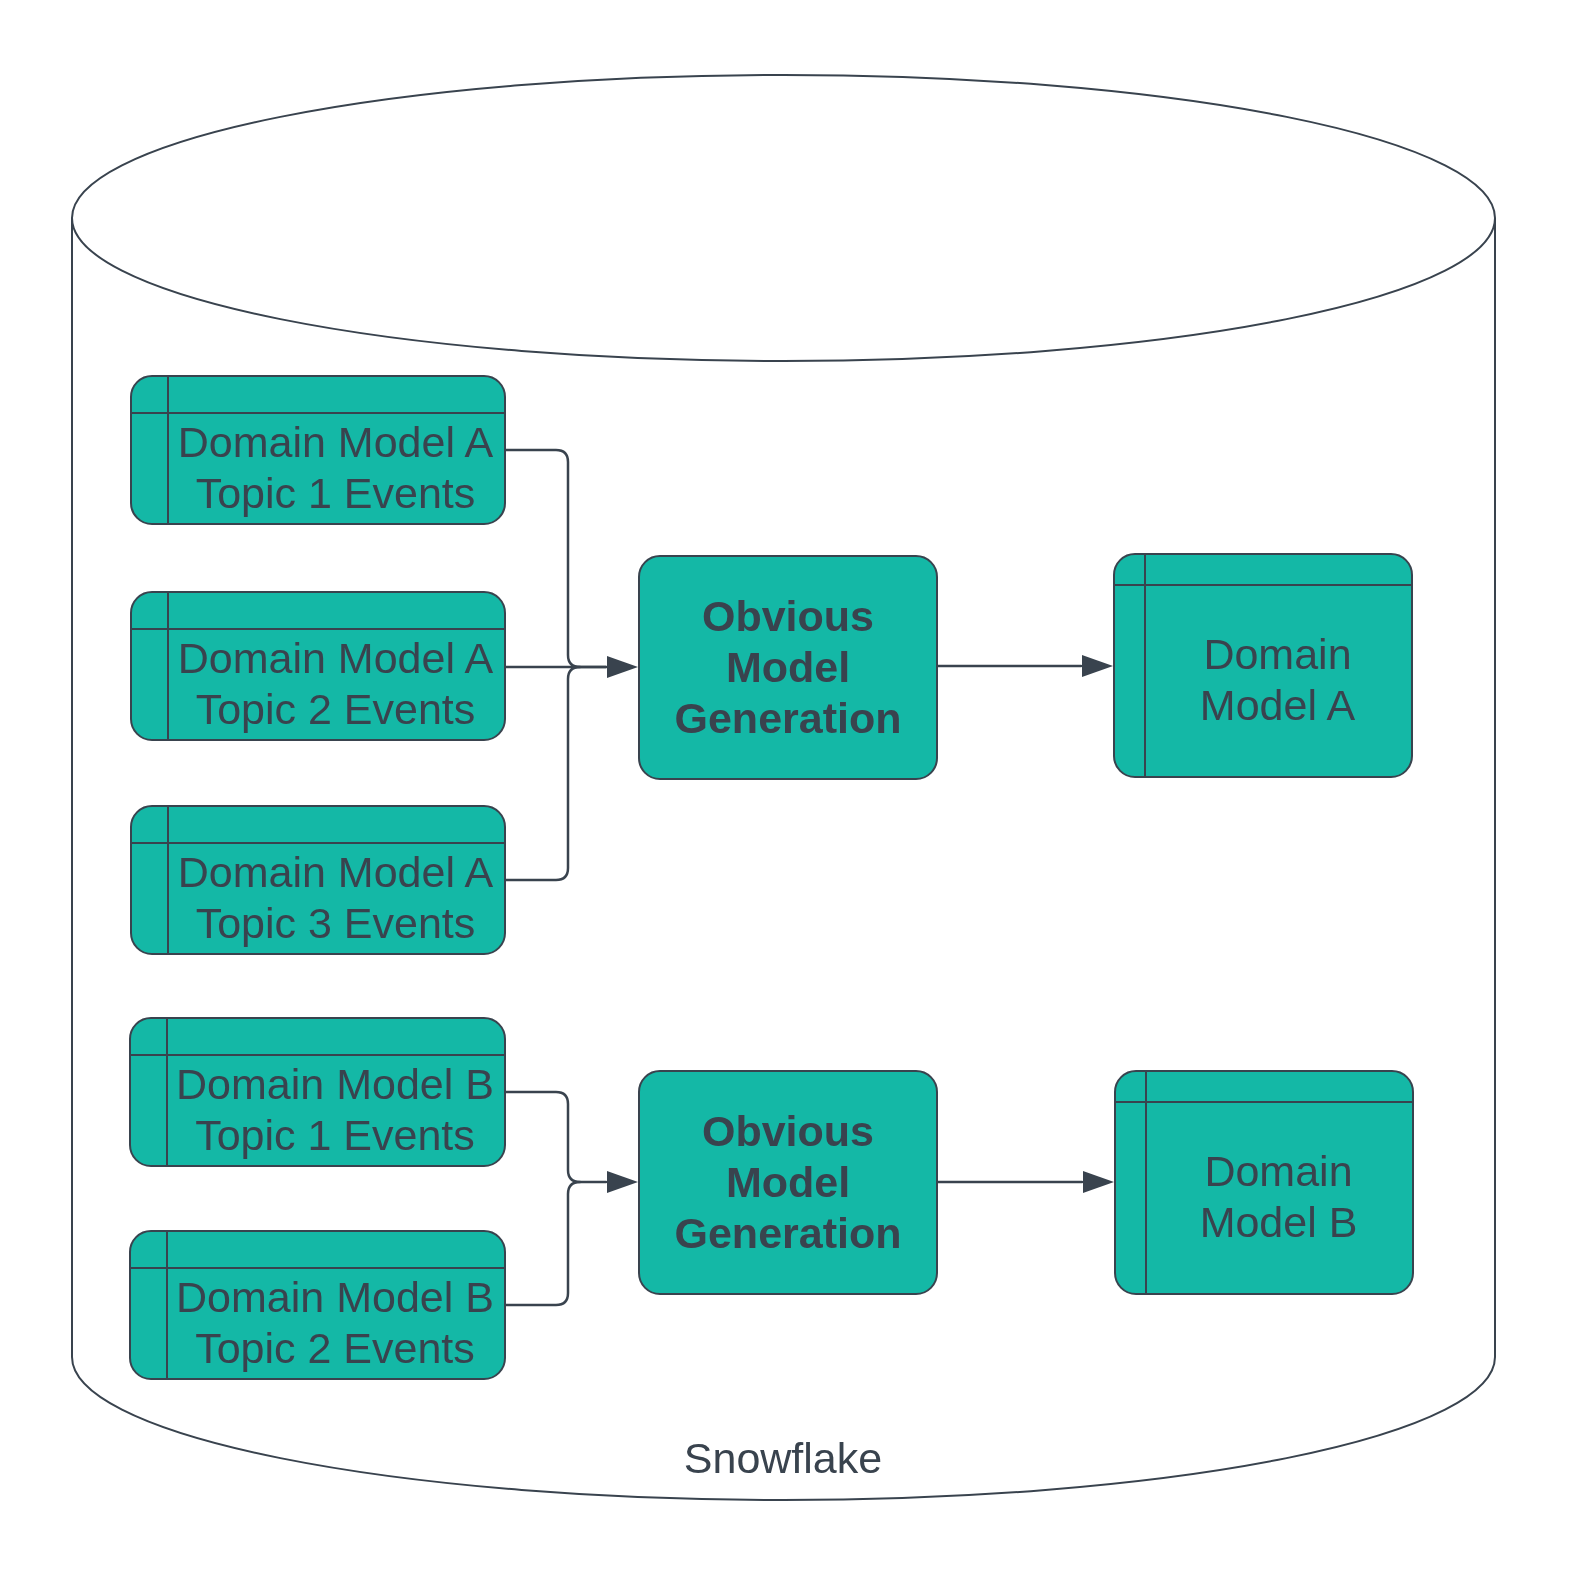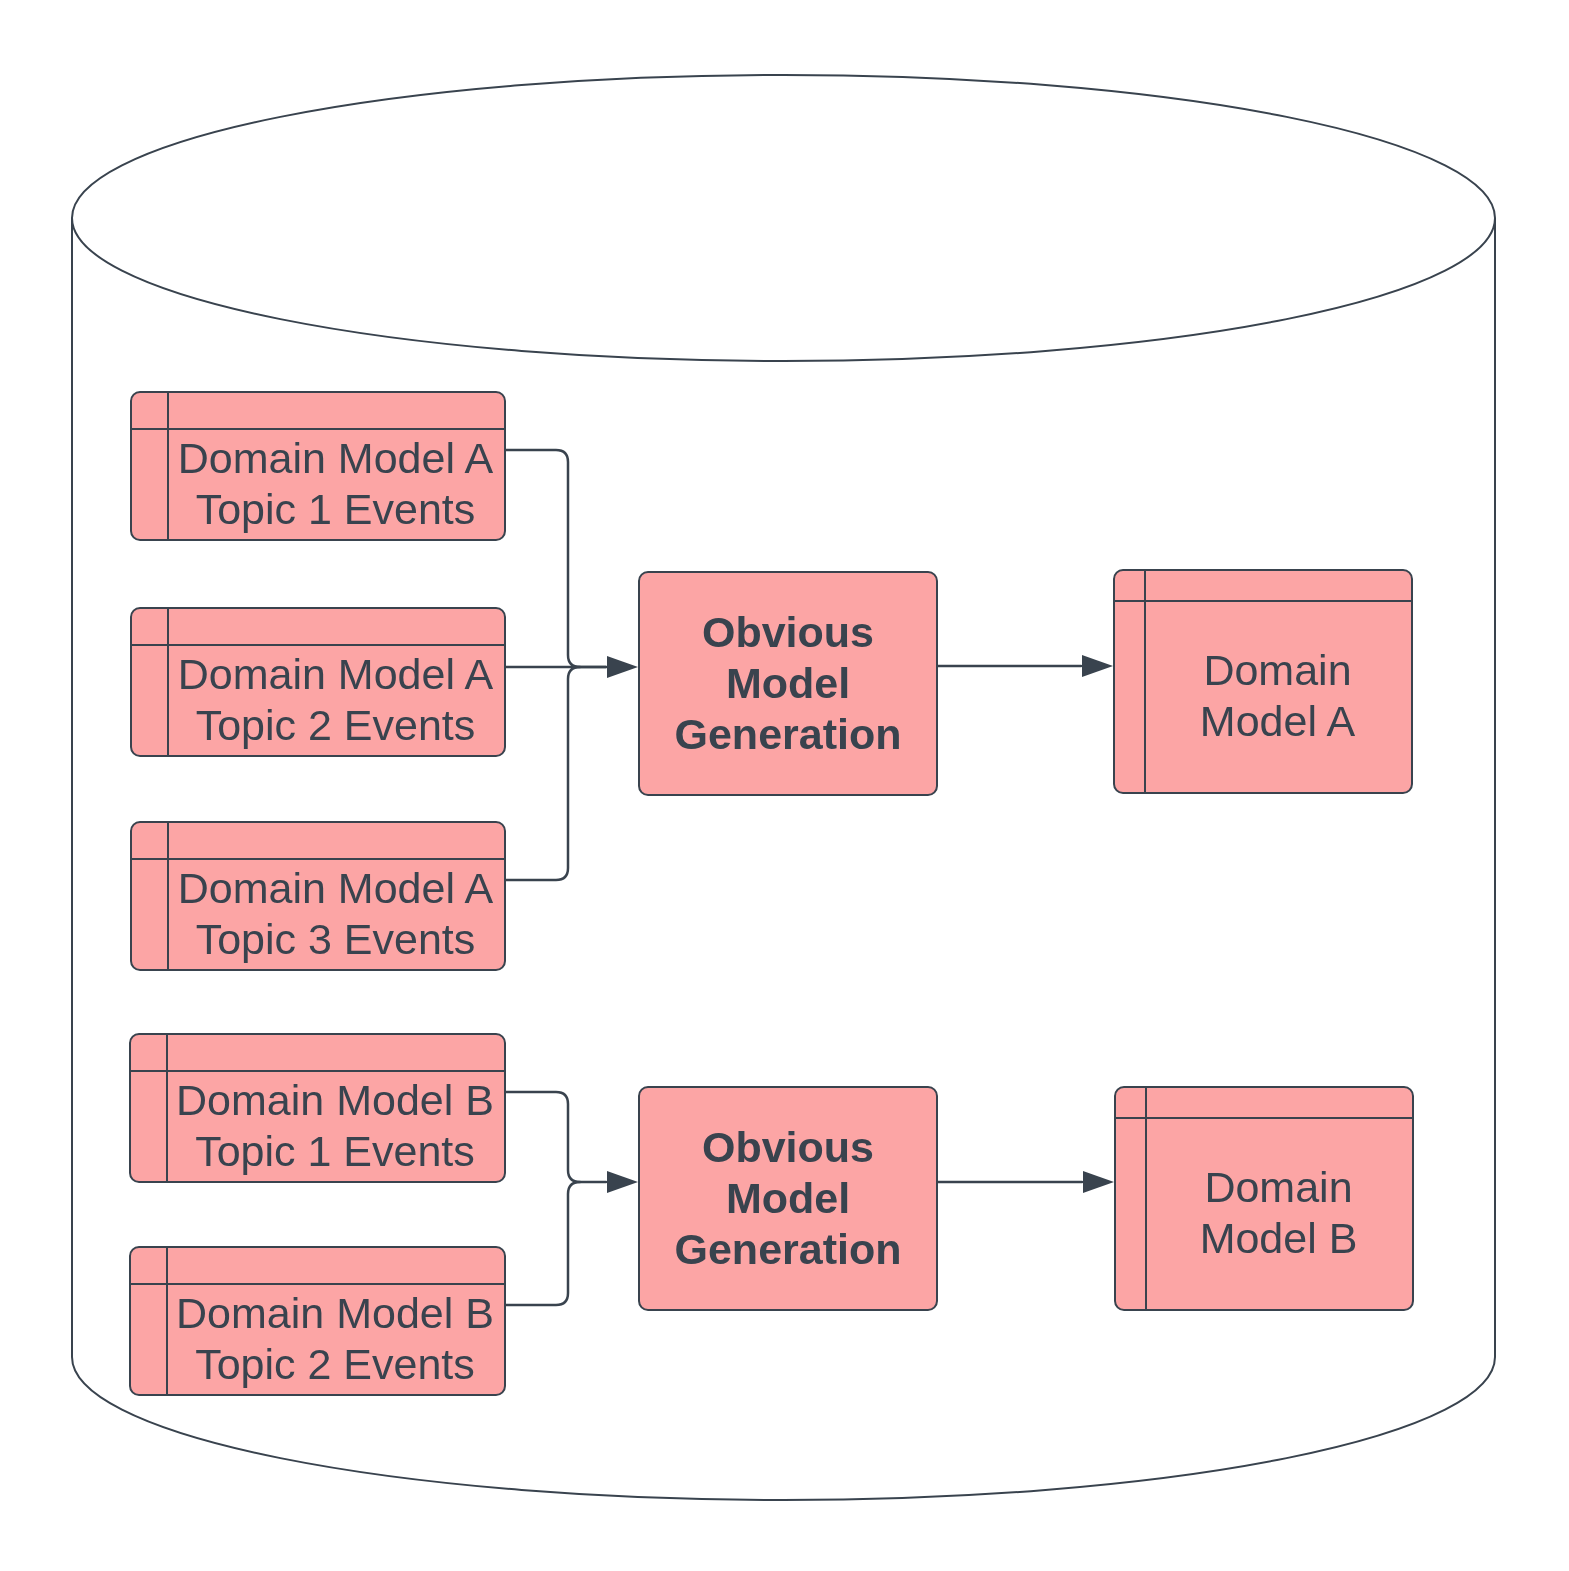--- a/index.html
+++ b/index.html
@@ -9,24 +9,23 @@
     background:#ffffff;
     font-family:"Liberation Sans", sans-serif;
     color:#39434e;
     overflow:hidden;
     --stroke:#39434e;
   }
   .canvas svg{position:absolute;left:0;top:0;}
   .node{
     position:absolute;
     box-sizing:border-box;
-    background:#fca5a5;
+    background:#14b8a6;
     border:2px solid var(--stroke);
-    border-radius:10px;
-    margin-top:16px;
+    border-radius:22px;
   }
   .tbl .cell-header{
     position:absolute;left:0;right:0;top:0;
     height:var(--cell);
     border-bottom:2px solid var(--stroke);
   }
   .tbl .cell-strip{
     position:absolute;top:0;bottom:0;left:0;
     width:var(--cell);
     border-right:2px solid var(--stroke);
@@ -140,14 +139,15 @@
 Generation</div>
   </div>
 
   <div class="node tbl tbl-sm" style="left:1114px;top:1070px;width:300px;height:225px;">
     <div class="cell-header"></div>
     <div class="cell-strip"></div>
     <div class="label">Domain
 Model B</div>
   </div>
 
+  <div class="free-label" style="left:633px;top:1432px;width:300px;height:52px;">Snowflake</div>
 
 </div>
 
 </body></html>

